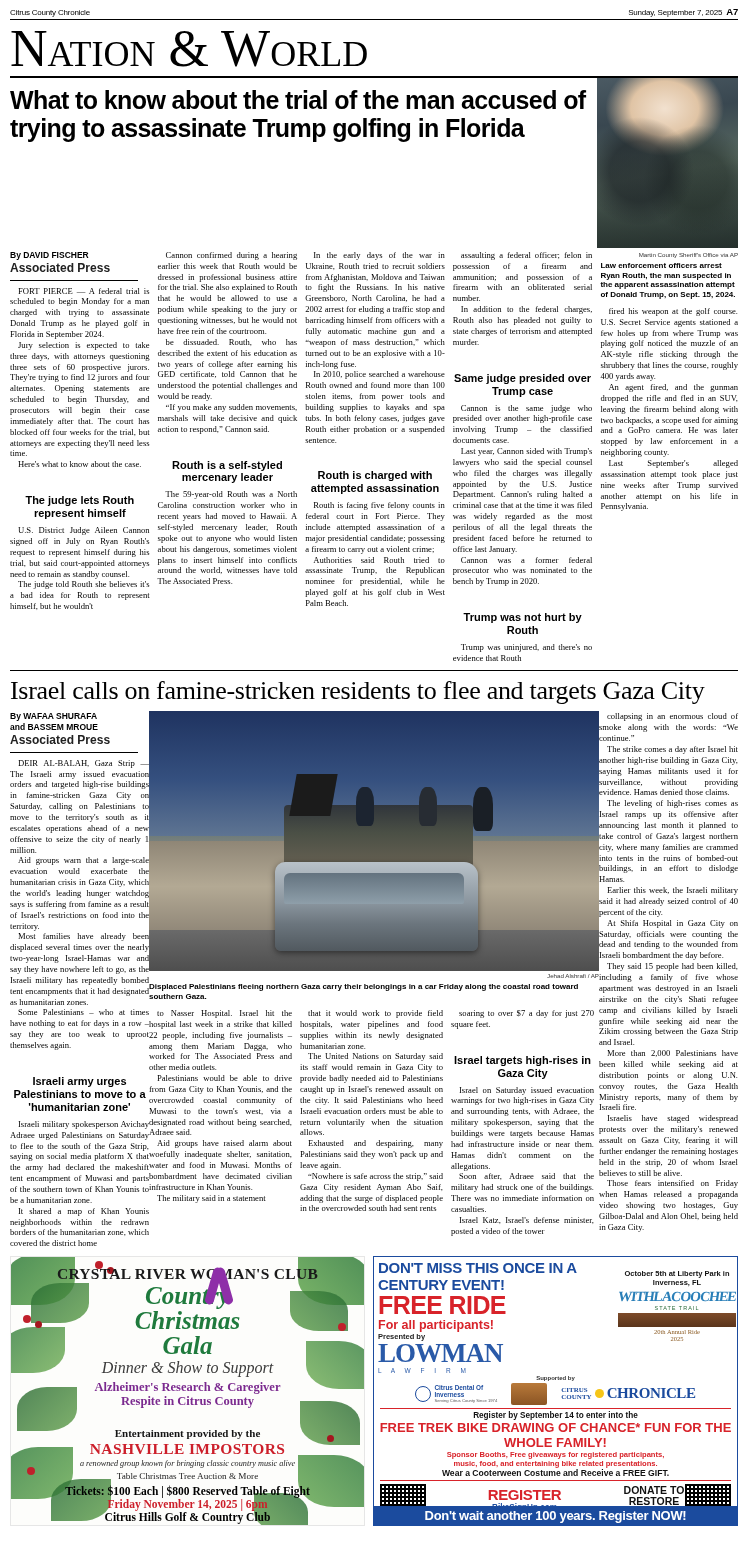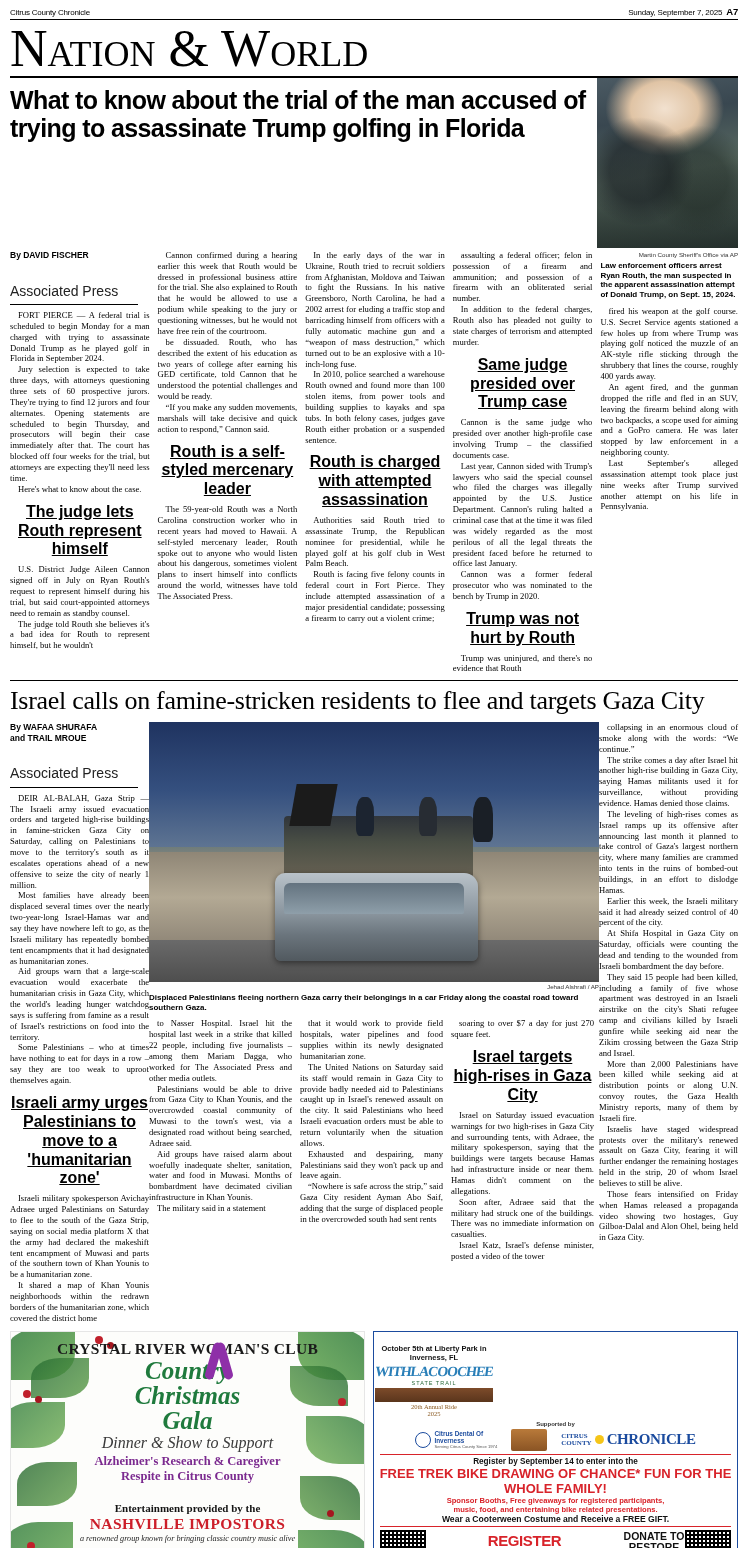--- a/index.html
+++ b/index.html
@@ -29,26 +29,26 @@
   .banner .small { font-size:36px; }
 
   
   .hl-main { font-family:"Liberation Sans", sans-serif; font-weight:bold;
              font-size:25px; line-height:1.12; letter-spacing:-0.6px; margin:8px 0 6px 0; }
   .hl-two { font-family:"Liberation Serif", serif; font-weight:normal;
             font-size:26px; line-height:1.1; letter-spacing:-0.3px; margin:6px 0 6px 0; }
 
   .byline { font-family:"Liberation Sans", sans-serif; font-weight:bold;
             font-size:8.5px; line-height:1.25; }
-  .byline .org { font-weight:normal; font-size:14px; color:#222;margin-top:22px; }
+  .byline .org { font-weight:bold; font-size:12px; color:#222; }
   .byline-rule { border-bottom:1px solid #000; margin:4px 0 5px 0; width:92%; }
 
   .subhead { font-family:"Liberation Sans", sans-serif; font-weight:bold;
-             font-size:16px; line-height:1.18; text-align:center;
-             margin:8px 0 5px 0;text-decoration:underline; }
+             font-size:11px; line-height:1.18; text-align:center;
+             margin:24px 0 5px 0; }
 
   p.body { font-family:"Liberation Serif", serif; font-size:8.6px;
            line-height:1.265; text-align:justify; margin:0;
            text-indent:8px; hyphens:auto; -webkit-hyphens:auto; }
 
   .cap { font-family:"Liberation Sans", sans-serif; font-size:8px;
          font-weight:bold; line-height:1.22; margin-top:3px; }
   .credit { font-family:"Liberation Sans", sans-serif; font-size:6.2px;
             text-align:right; color:#333; margin-top:1px; }
 
@@ -231,22 +231,22 @@
         <p class="body">be dissuaded. Routh, who has described the extent of his education as two years of college after earning his GED certificate, told Cannon that he understood the potential challenges and would be ready.</p>
         <p class="body">“If you make any sudden movements, marshals will take decisive and quick action to respond,” Cannon said.</p>
         <div class="subhead">Routh is a self-styled mercenary leader</div>
         <p class="body">The 59-year-old Routh was a North Carolina construction worker who in recent years had moved to Hawaii. A self-styled mercenary leader, Routh spoke out to anyone who would listen about his dangerous, sometimes violent plans to insert himself into conflicts around the world, witnesses have told The Associated Press.</p>
       </div>
 
       <div class="s1col">
         <p class="body">In the early days of the war in Ukraine, Routh tried to recruit soldiers from Afghanistan, Moldova and Taiwan to fight the Russians. In his native Greensboro, North Carolina, he had a 2002 arrest for eluding a traffic stop and barricading himself from officers with a fully automatic machine gun and a “weapon of mass destruction,” which turned out to be an explosive with a 10-inch-long fuse.</p>
         <p class="body">In 2010, police searched a warehouse Routh owned and found more than 100 stolen items, from power tools and building supplies to kayaks and spa tubs. In both felony cases, judges gave Routh either probation or a suspended sentence.</p>
         <div class="subhead">Routh is charged with attempted assassination</div>
+        <p class="body">Routh is facing five felony counts in federal court in Fort Pierce. They include attempted assassination of a major presidential candidate; possessing a firearm to carry out a violent crime;</p>
         <p class="body">Authorities said Routh tried to assassinate Trump, the Republican nominee for presidential, while he played golf at his golf club in West Palm Beach.</p>
-        <p class="body">Routh is facing five felony counts in federal court in Fort Pierce. They include attempted assassination of a major presidential candidate; possessing a firearm to carry out a violent crime;</p>
       </div>
 
       <div class="s1col">
         <p class="body">assaulting a federal officer; felon in possession of a firearm and ammunition; and possession of a firearm with an obliterated serial number.</p>
         <p class="body">In addition to the federal charges, Routh also has pleaded not guilty to state charges of terrorism and attempted murder.</p>
         <div class="subhead">Same judge presided over Trump case</div>
         <p class="body">Cannon is the same judge who presided over another high-profile case involving Trump – the classified documents case.</p>
         <p class="body">Last year, Cannon sided with Trump's lawyers who said the special counsel who filed the charges was illegally appointed by the U.S. Justice Department. Cannon's ruling halted a criminal case that at the time it was filed was widely regarded as the most perilous of all the legal threats the president faced before he returned to office last January.</p>
         <p class="body">Cannon was a former federal prosecutor who was nominated to the bench by Trump in 2020.</p>
         <div class="subhead">Trump was not hurt by Routh</div>
@@ -267,27 +267,27 @@
   <div class="rule-thin" style="margin-top:6px;"></div>
 
   <div style="margin-top:4px;">
     <div class="hl-two">Israel calls on famine-stricken residents to flee and targets Gaza City</div>
 
     <div class="story2">
 
       <div class="s2col">
         <div class="byline">
           <div>By WAFAA SHURAFA</div>
-          <div>and TRAIL MROUE</div>
+          <div>and BASSEM MROUE</div>
           <div class="org">Associated Press</div>
         </div>
         <div class="byline-rule"></div>
         <p class="body">DEIR AL-BALAH, Gaza Strip — The Israeli army issued evacuation orders and targeted high-rise buildings in famine-stricken Gaza City on Saturday, calling on Palestinians to move to the territory's south as it escalates operations ahead of a new offensive to seize the city of nearly 1 million.</p>
+        <p class="body">Aid groups warn that a large-scale evacuation would exacerbate the humanitarian crisis in Gaza City, which the world's leading hunger watchdog says is suffering from famine as a result of Israel's restrictions on food into the territory.</p>
         <p class="body">Most families have already been displaced several times over the nearly two-year-long Israel-Hamas war and say they have nowhere left to go, as the Israeli military has repeatedly bombed tent encampments that it had designated as humanitarian zones.</p>
-        <p class="body">Aid groups warn that a large-scale evacuation would exacerbate the humanitarian crisis in Gaza City, which the world's leading hunger watchdog says is suffering from famine as a result of Israel's restrictions on food into the territory.</p>
         <p class="body">Some Palestinians – who at times have nothing to eat for days in a row – say they are too weak to uproot themselves again.</p>
         <div class="subhead">Israeli army urges Palestinians to move to a 'humanitarian zone'</div>
         <p class="body">Israeli military spokesperson Avichay Adraee urged Palestinians on Saturday to flee to the south of the Gaza Strip, saying on social media platform X that the army had declared the makeshift tent encampment of Muwasi and parts of the southern town of Khan Younis to be a humanitarian zone.</p>
         <p class="body">It shared a map of Khan Younis neighborhoods within the redrawn borders of the humanitarian zone, which covered the district home</p>
       </div>
 
       <div class="s2mid">
         <div class="photo2">
           <div class="sky"></div>
           <div class="ground"></div>
@@ -383,20 +383,28 @@
         <div class="adL-date">Friday November 14, 2025 | 6pm</div>
         <div class="adL-venue">Citrus Hills Golf &amp; Country Club</div>
         <div class="adL-info">For more information &amp; reservations</div>
         <div class="adL-info">call (352) 699-5985</div>
 
       </div>
     </div>
 
     <div class="ad-right">
       <div style="display:flex;align-items:flex-start;">
+        <div style="flex:1;padding-left:4px;">
+          <div class="adR-hdr">DON'T MISS THIS ONCE IN A CENTURY EVENT!</div>
+          <div class="adR-free">FREE RIDE</div>
+          <div class="adR-part">For all participants!</div>
+          <div class="adR-pres">Presented by</div>
+          <div class="adR-lowman">LOWMAN</div>
+          <div class="adR-lawfirm">L A W   F I R M</div>
+        </div>
         <div style="width:120px;text-align:center;padding-top:12px;">
           <div class="adR-date">October 5th at Liberty Park in Inverness, FL</div>
           <div style="margin-top:2px;display:inline-block;position:relative;">
             <div style="font-family:'Liberation Serif',serif;font-weight:bold;font-size:14px;color:#2a7fb8;letter-spacing:-1px;transform:skewX(-8deg);">WITHLACOOCHEE</div>
             <div style="font-family:'Liberation Sans',sans-serif;font-size:5.5px;color:#2a6b3a;letter-spacing:1px;">STATE TRAIL</div>
             <div style="height:14px;margin-top:2px;" class="railroad"></div>
             <div style="font-family:'Liberation Serif',serif;font-size:6.5px;color:#8a5a22;margin-top:1px;">20th Annual Ride</div>
             <div style="font-family:'Liberation Serif',serif;font-size:6.5px;color:#8a5a22;">2025</div>
           </div>
         </div>

